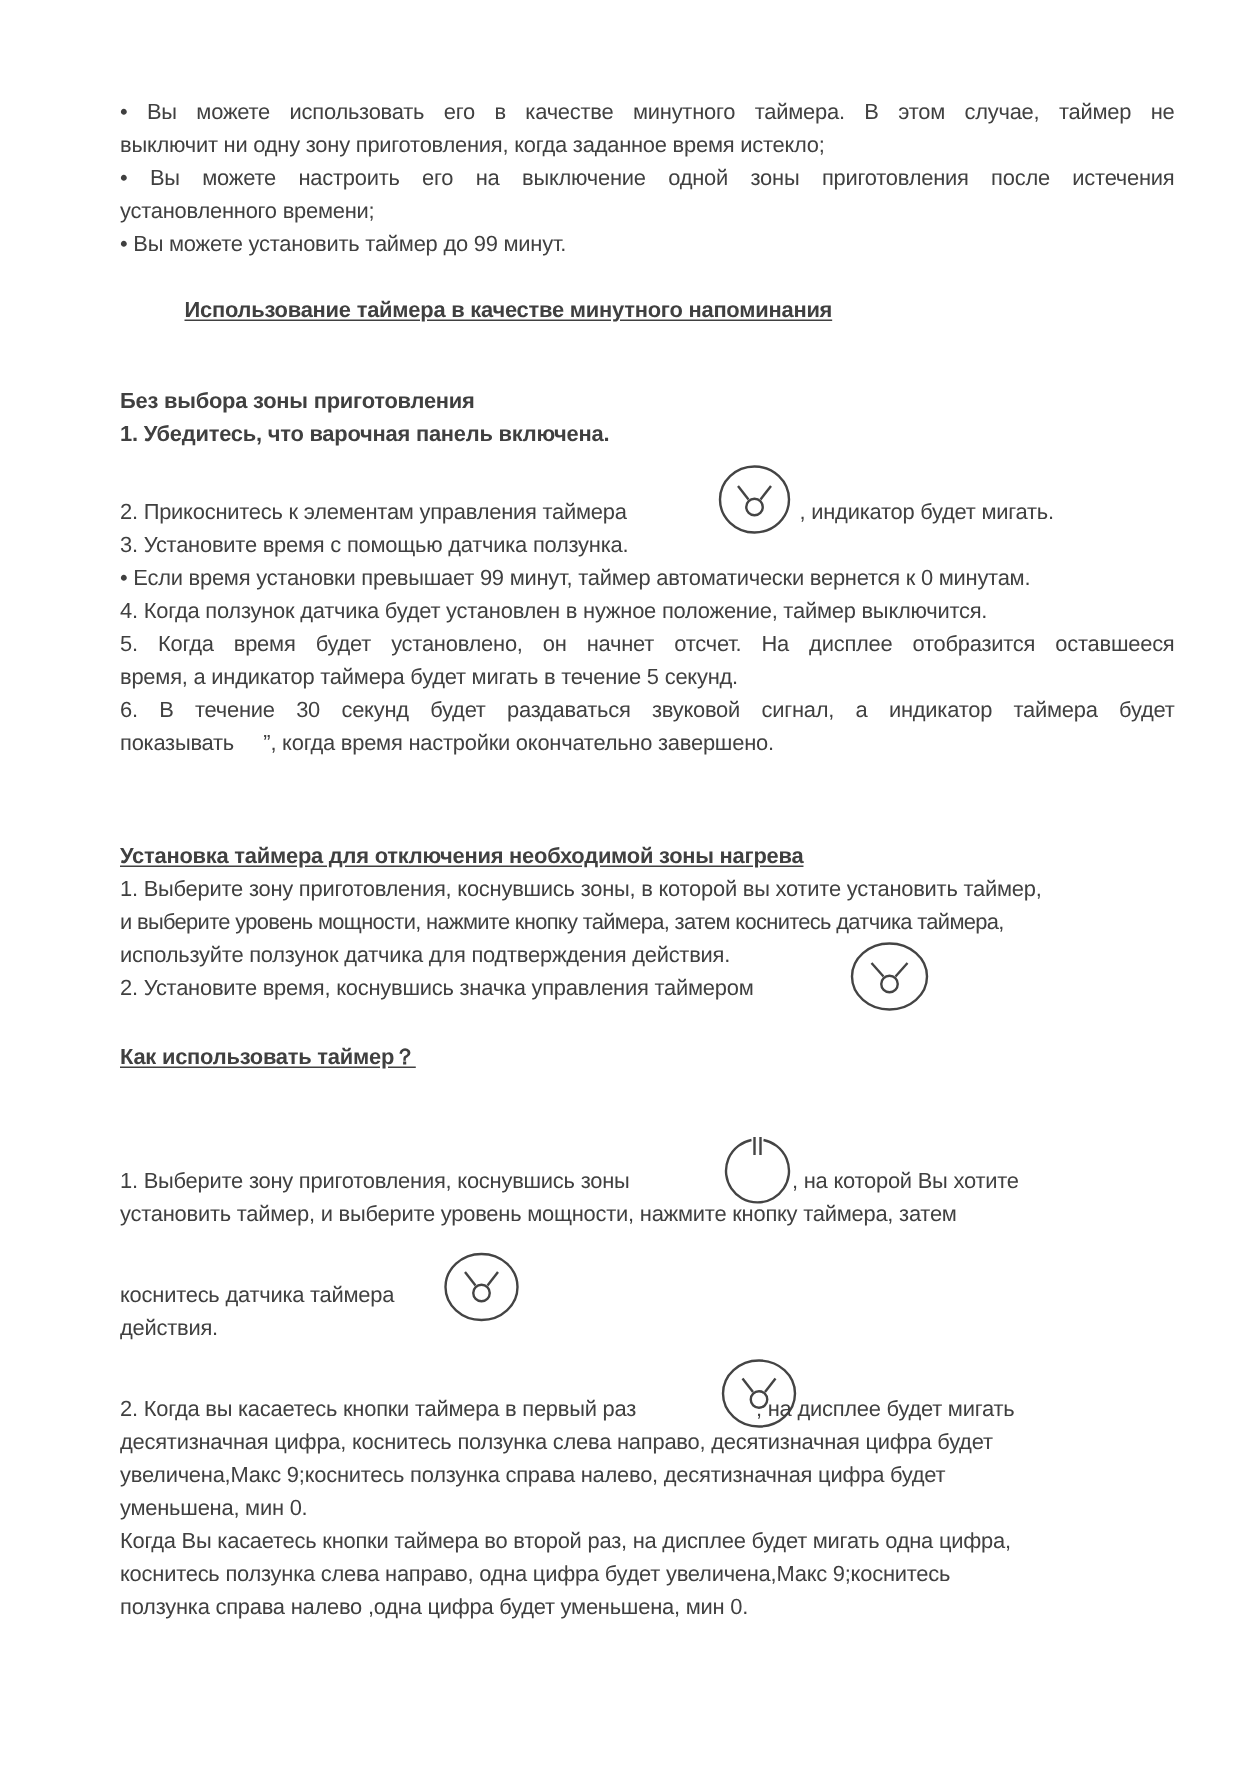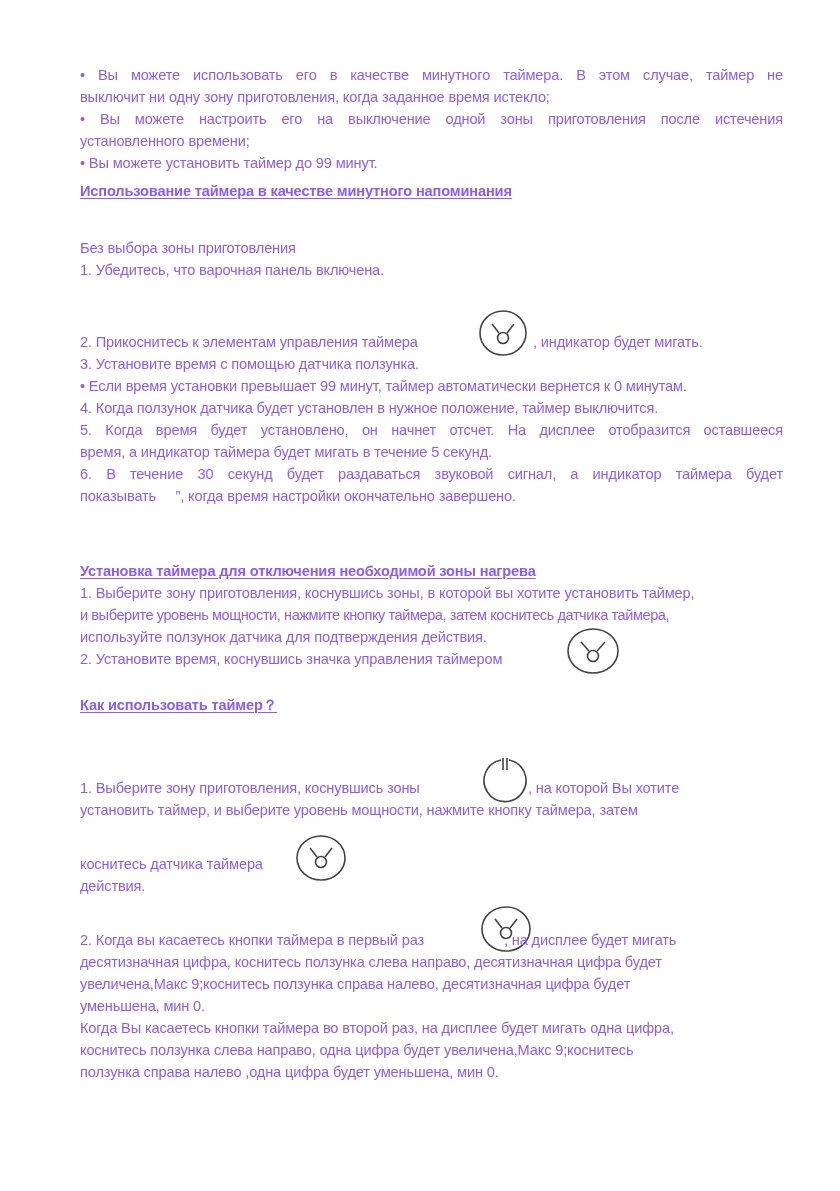--- a/index.html
+++ b/index.html
@@ -1,45 +1,45 @@
 <!DOCTYPE html>
 <html><head>
 <meta charset="utf-8">
 <style>
   html, body { margin: 0; padding: 0; background: #ffffff; }
   body { width: 840px; height: 1191px; position: relative; overflow: hidden; }
   .page {
     position: absolute; left: 0; top: 0; width: 840px; height: 1191px;
     font-family: "Liberation Sans", "DejaVu Sans", sans-serif;
-    color: #8b5cf6; font-size: 14.6px; letter-spacing: -0.15px;
+    color: #404040; font-size: 14.6px; letter-spacing: -0.15px;
   }
   .blk { position: absolute; left: 80px; width: 703px; line-height: 22px; }
   .ln { display: block; white-space: nowrap; }
   .jl { display: block; text-align: justify; text-align-last: justify; white-space: normal; }
   .h { font-weight: bold; text-decoration: underline; text-underline-offset: 2px; }
   .ic-inline { position: absolute; }
 </style>
 </head>
 <body>
 
 <div class="page">
 
   <div class="blk" style="top:64px;">
     <span class="jl">• Вы можете использовать его в качестве минутного таймера. В этом случае, таймер не</span>
     <span class="ln">выключит ни одну зону приготовления, когда заданное время истекло;</span>
     <span class="jl">• Вы можете настроить его на выключение одной зоны приготовления после истечения</span>
     <span class="ln">установленного времени;</span>
     <span class="ln">• Вы можете установить таймер до 99 минут.</span>
   </div>
 
-  <div class="blk" style="top:180px;">
+  <div class="blk" style="top:196px;margin-left:43px;">
     <span class="ln h">Использование таймера в качестве минутного напоминания</span>
   </div>
 
-  <div class="blk" style="top:237px;">
+  <div class="blk" style="top:257px;font-weight:bold;">
     <span class="ln">Без выбора зоны приготовления</span>
     <span class="ln">1. Убедитесь, что варочная панель включена.</span>
   </div>
 
   <div class="blk" style="top:331px;">
     <span class="ln">
       <span>2. Прикоснитесь к элементам управления таймера</span>
     </span>
   </div>
   <div class="ic-inline" style="left:478px; top:309px;">

